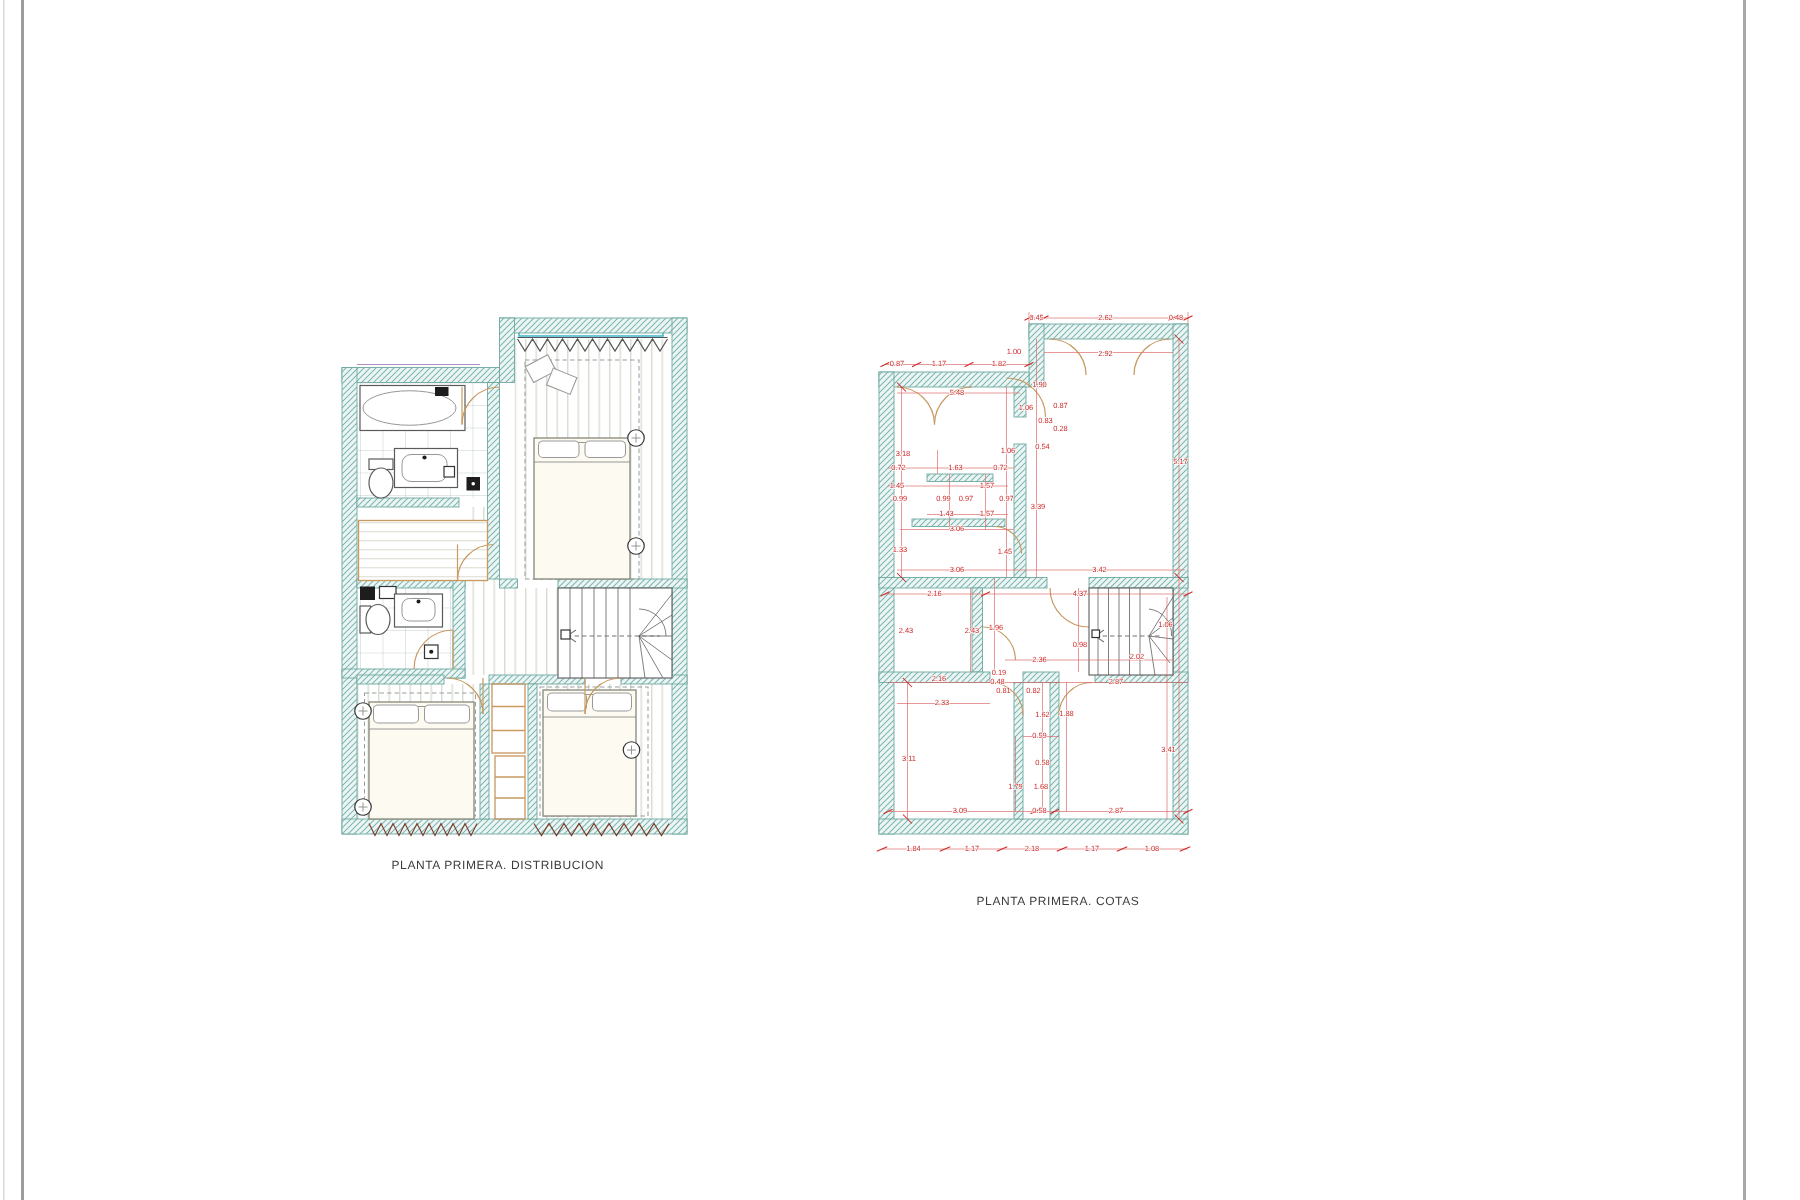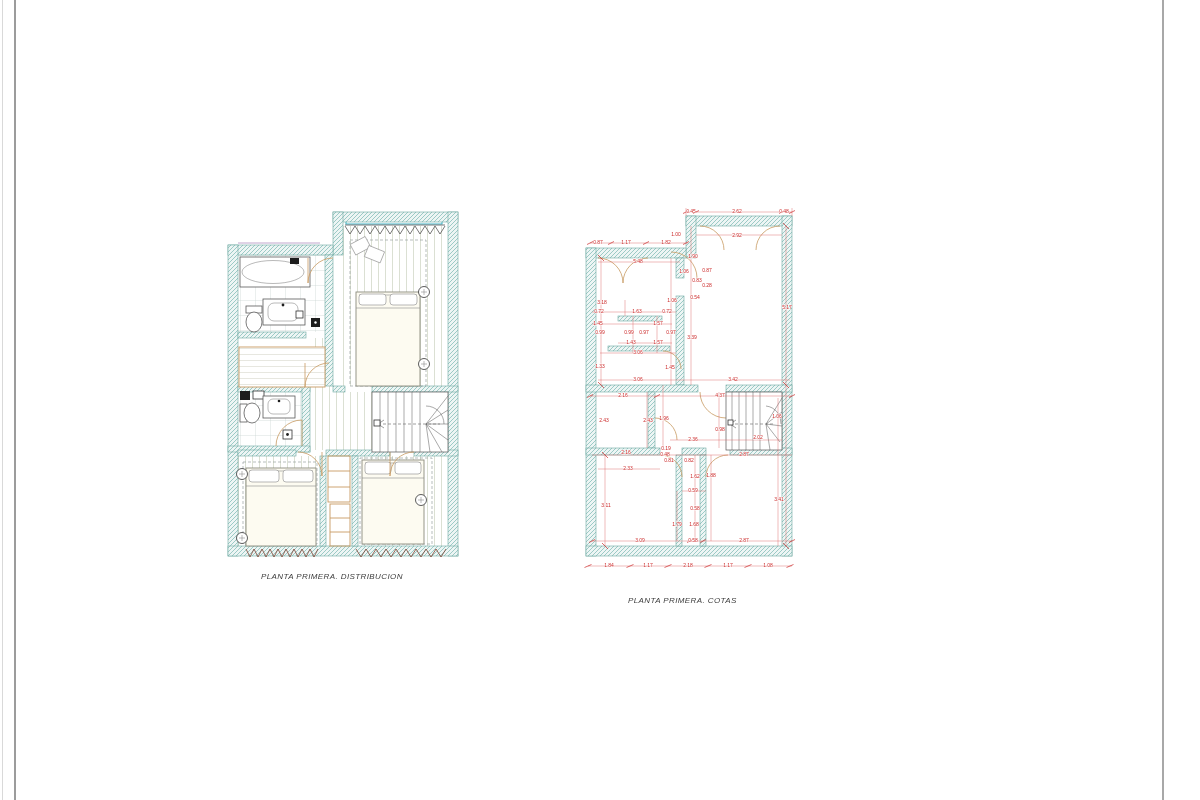--- a/index.html
+++ b/index.html
@@ -4,23 +4,23 @@
 <style>
   html,body{margin:0;padding:0;background:#fff;}
   .sheet{position:relative;width:1200px;height:800px;background:#fff;overflow:hidden;
          font-family:"Liberation Sans",sans-serif;}
   .edge{position:absolute;top:0;bottom:0;background:#b9b9b9;}
   .edge.l1{left:2px;width:1px;background:#d9d9d9;}
   .edge.l2{left:14px;width:2px;background:#9c9c9c;}
   .edge.r1{left:1162px;width:2px;background:#a8a8a8;}
   .plan{position:absolute;}
   .plan-title{position:absolute;font-size:8px;letter-spacing:.4px;color:#3c3c3c;
-              font-family:"Liberation Sans",sans-serif;white-space:nowrap;font-style:italic;}
+              font-family:"Liberation Sans",sans-serif;white-space:nowrap;}
   .t1{left:261px;top:572px;}
-  .t2{left:617px;top:596px;padding-left:11px;}
+  .t2{left:640px;top:596px;padding-left:11px;}
   svg .wall{stroke:#6fa8a1;stroke-width:.6;}
   svg text{font-family:"Liberation Sans",sans-serif;}
   #dim-labels text{fill:#cc2b2b;font-size:5px;text-anchor:middle;
                    stroke:#ffffff;stroke-width:.9;paint-order:stroke;}
   .dimline{stroke:#d66;stroke-width:.45;fill:none;}
   .dimtick{stroke:#cc2b2b;stroke-width:.7;fill:none;}
   .furn{fill:#ffffff;stroke:#5a5a5a;stroke-width:.8;}
   .furn2{fill:none;stroke:#8a8a8a;stroke-width:.6;}
   .door{fill:none;stroke:#c89a62;stroke-width:.8;}
   .win{fill:#ffffff;stroke:#3ab5c8;stroke-width:1;}

